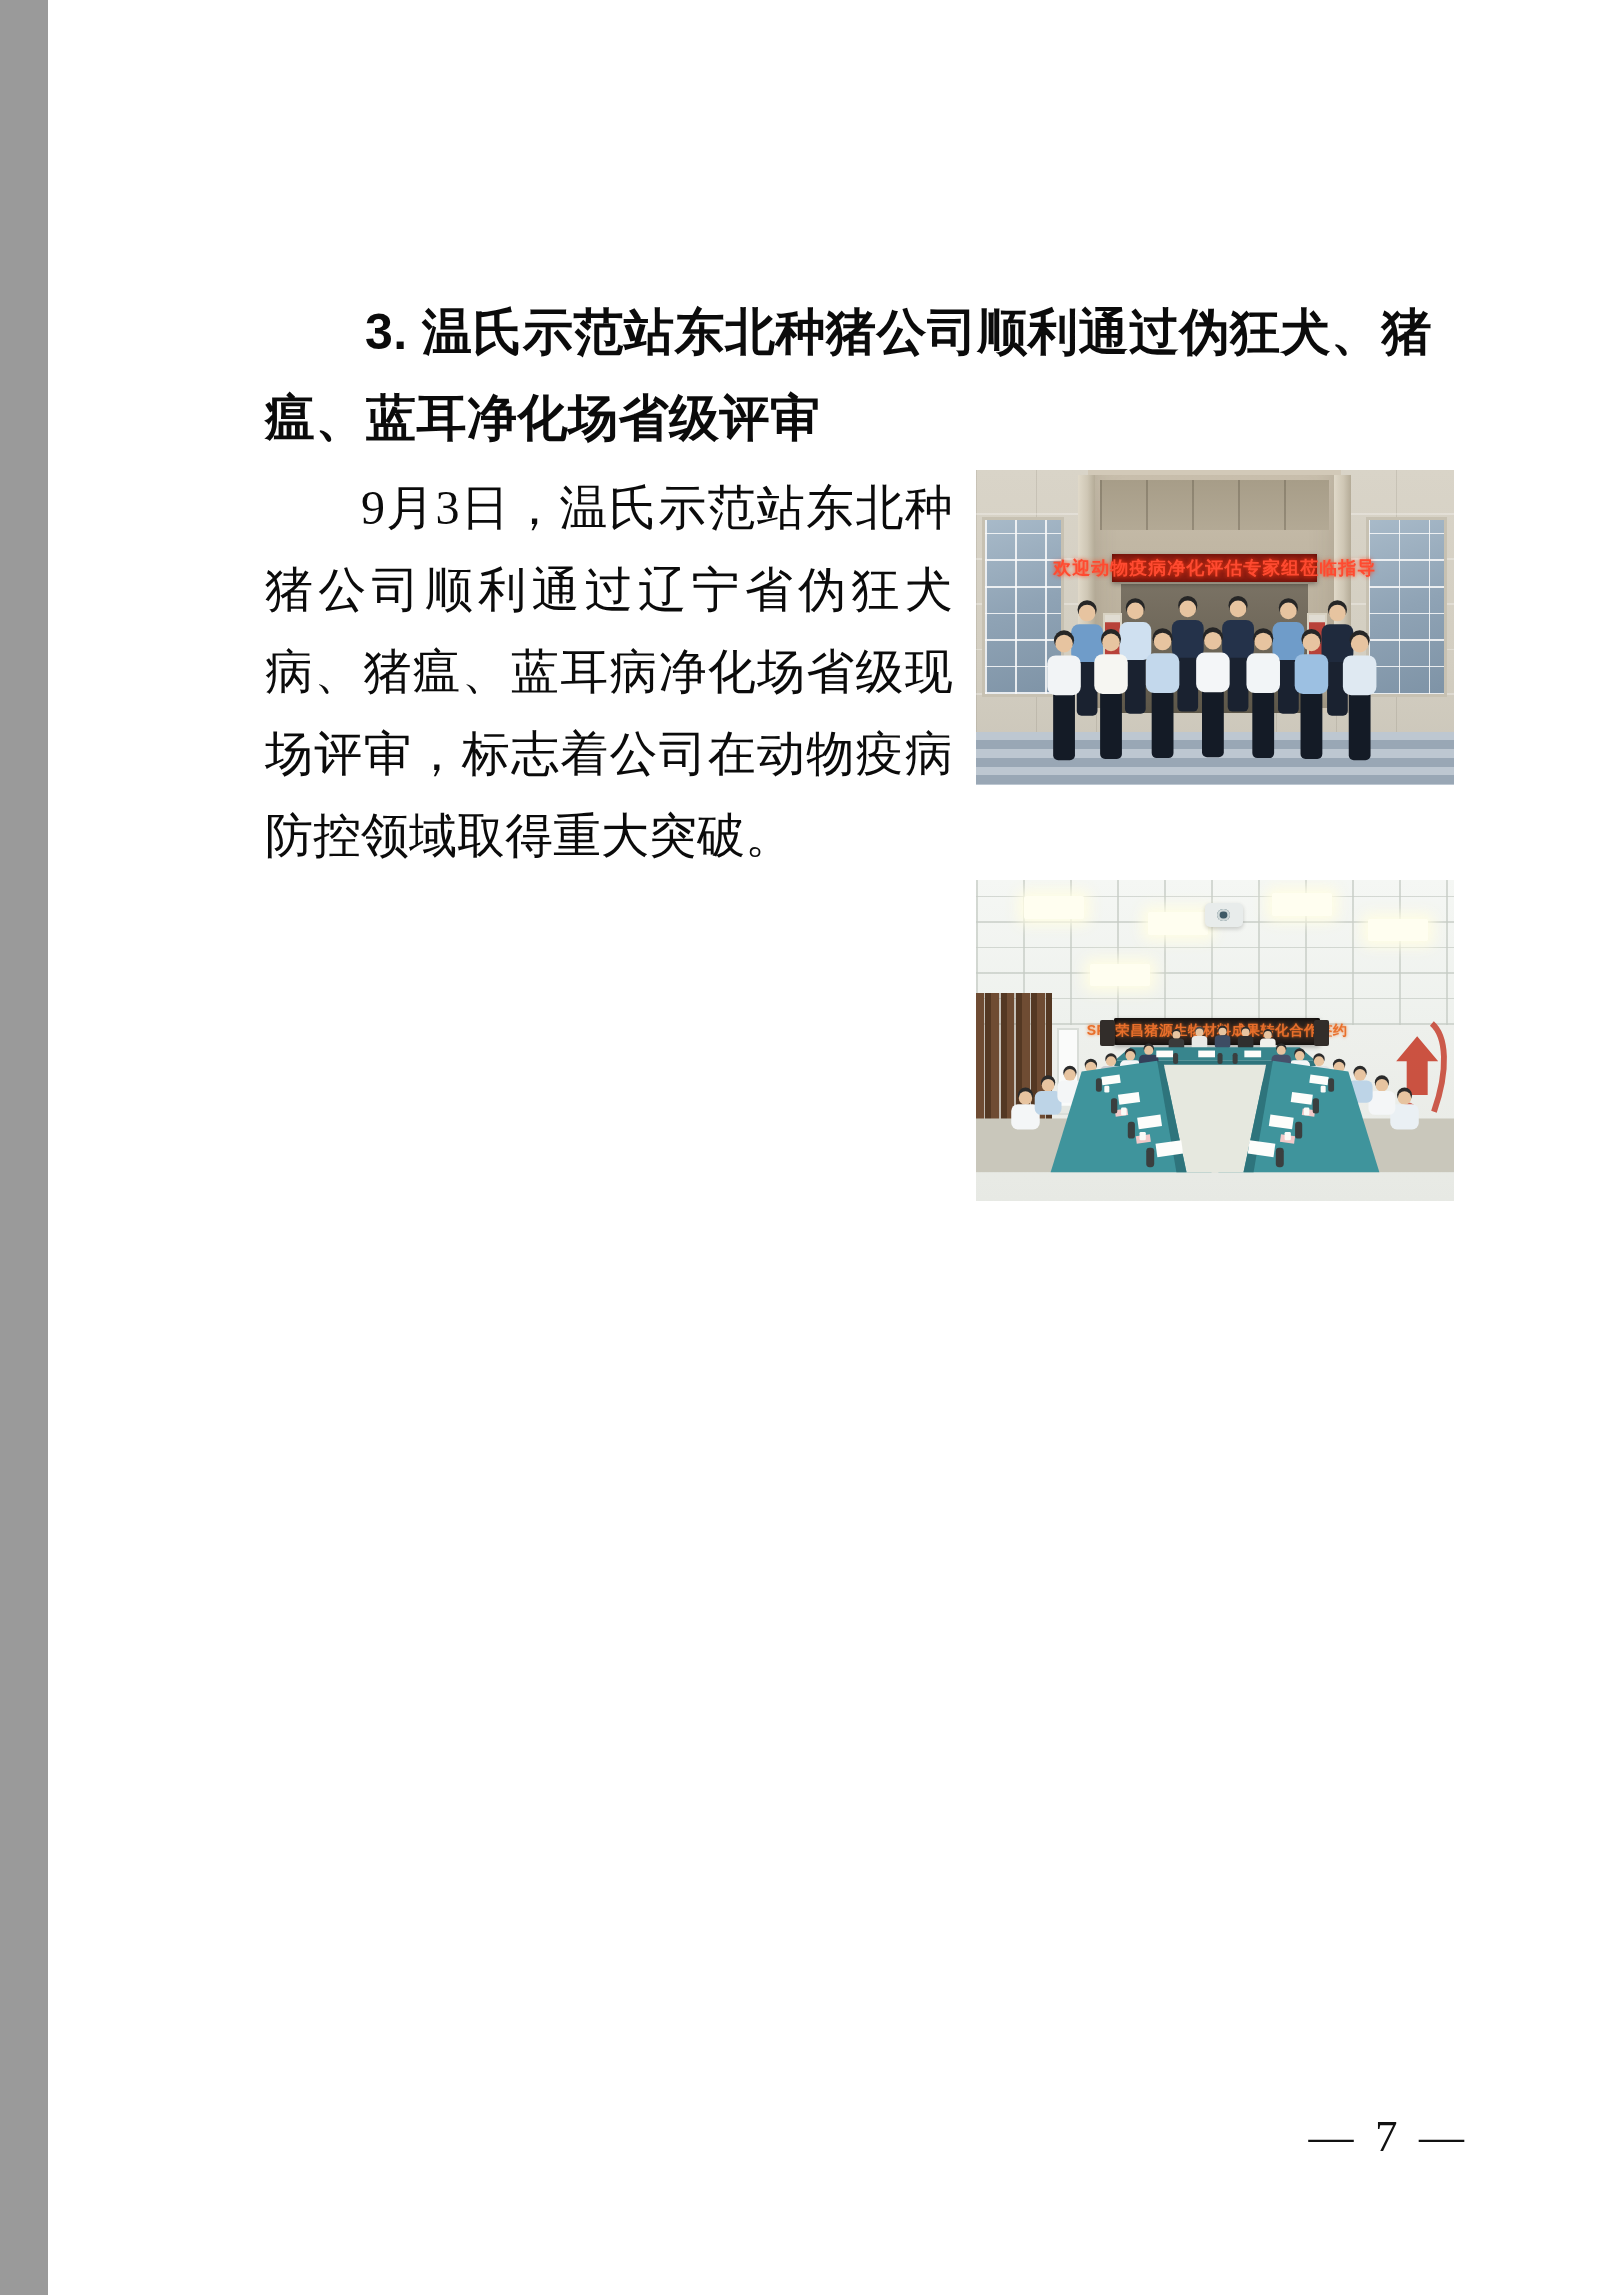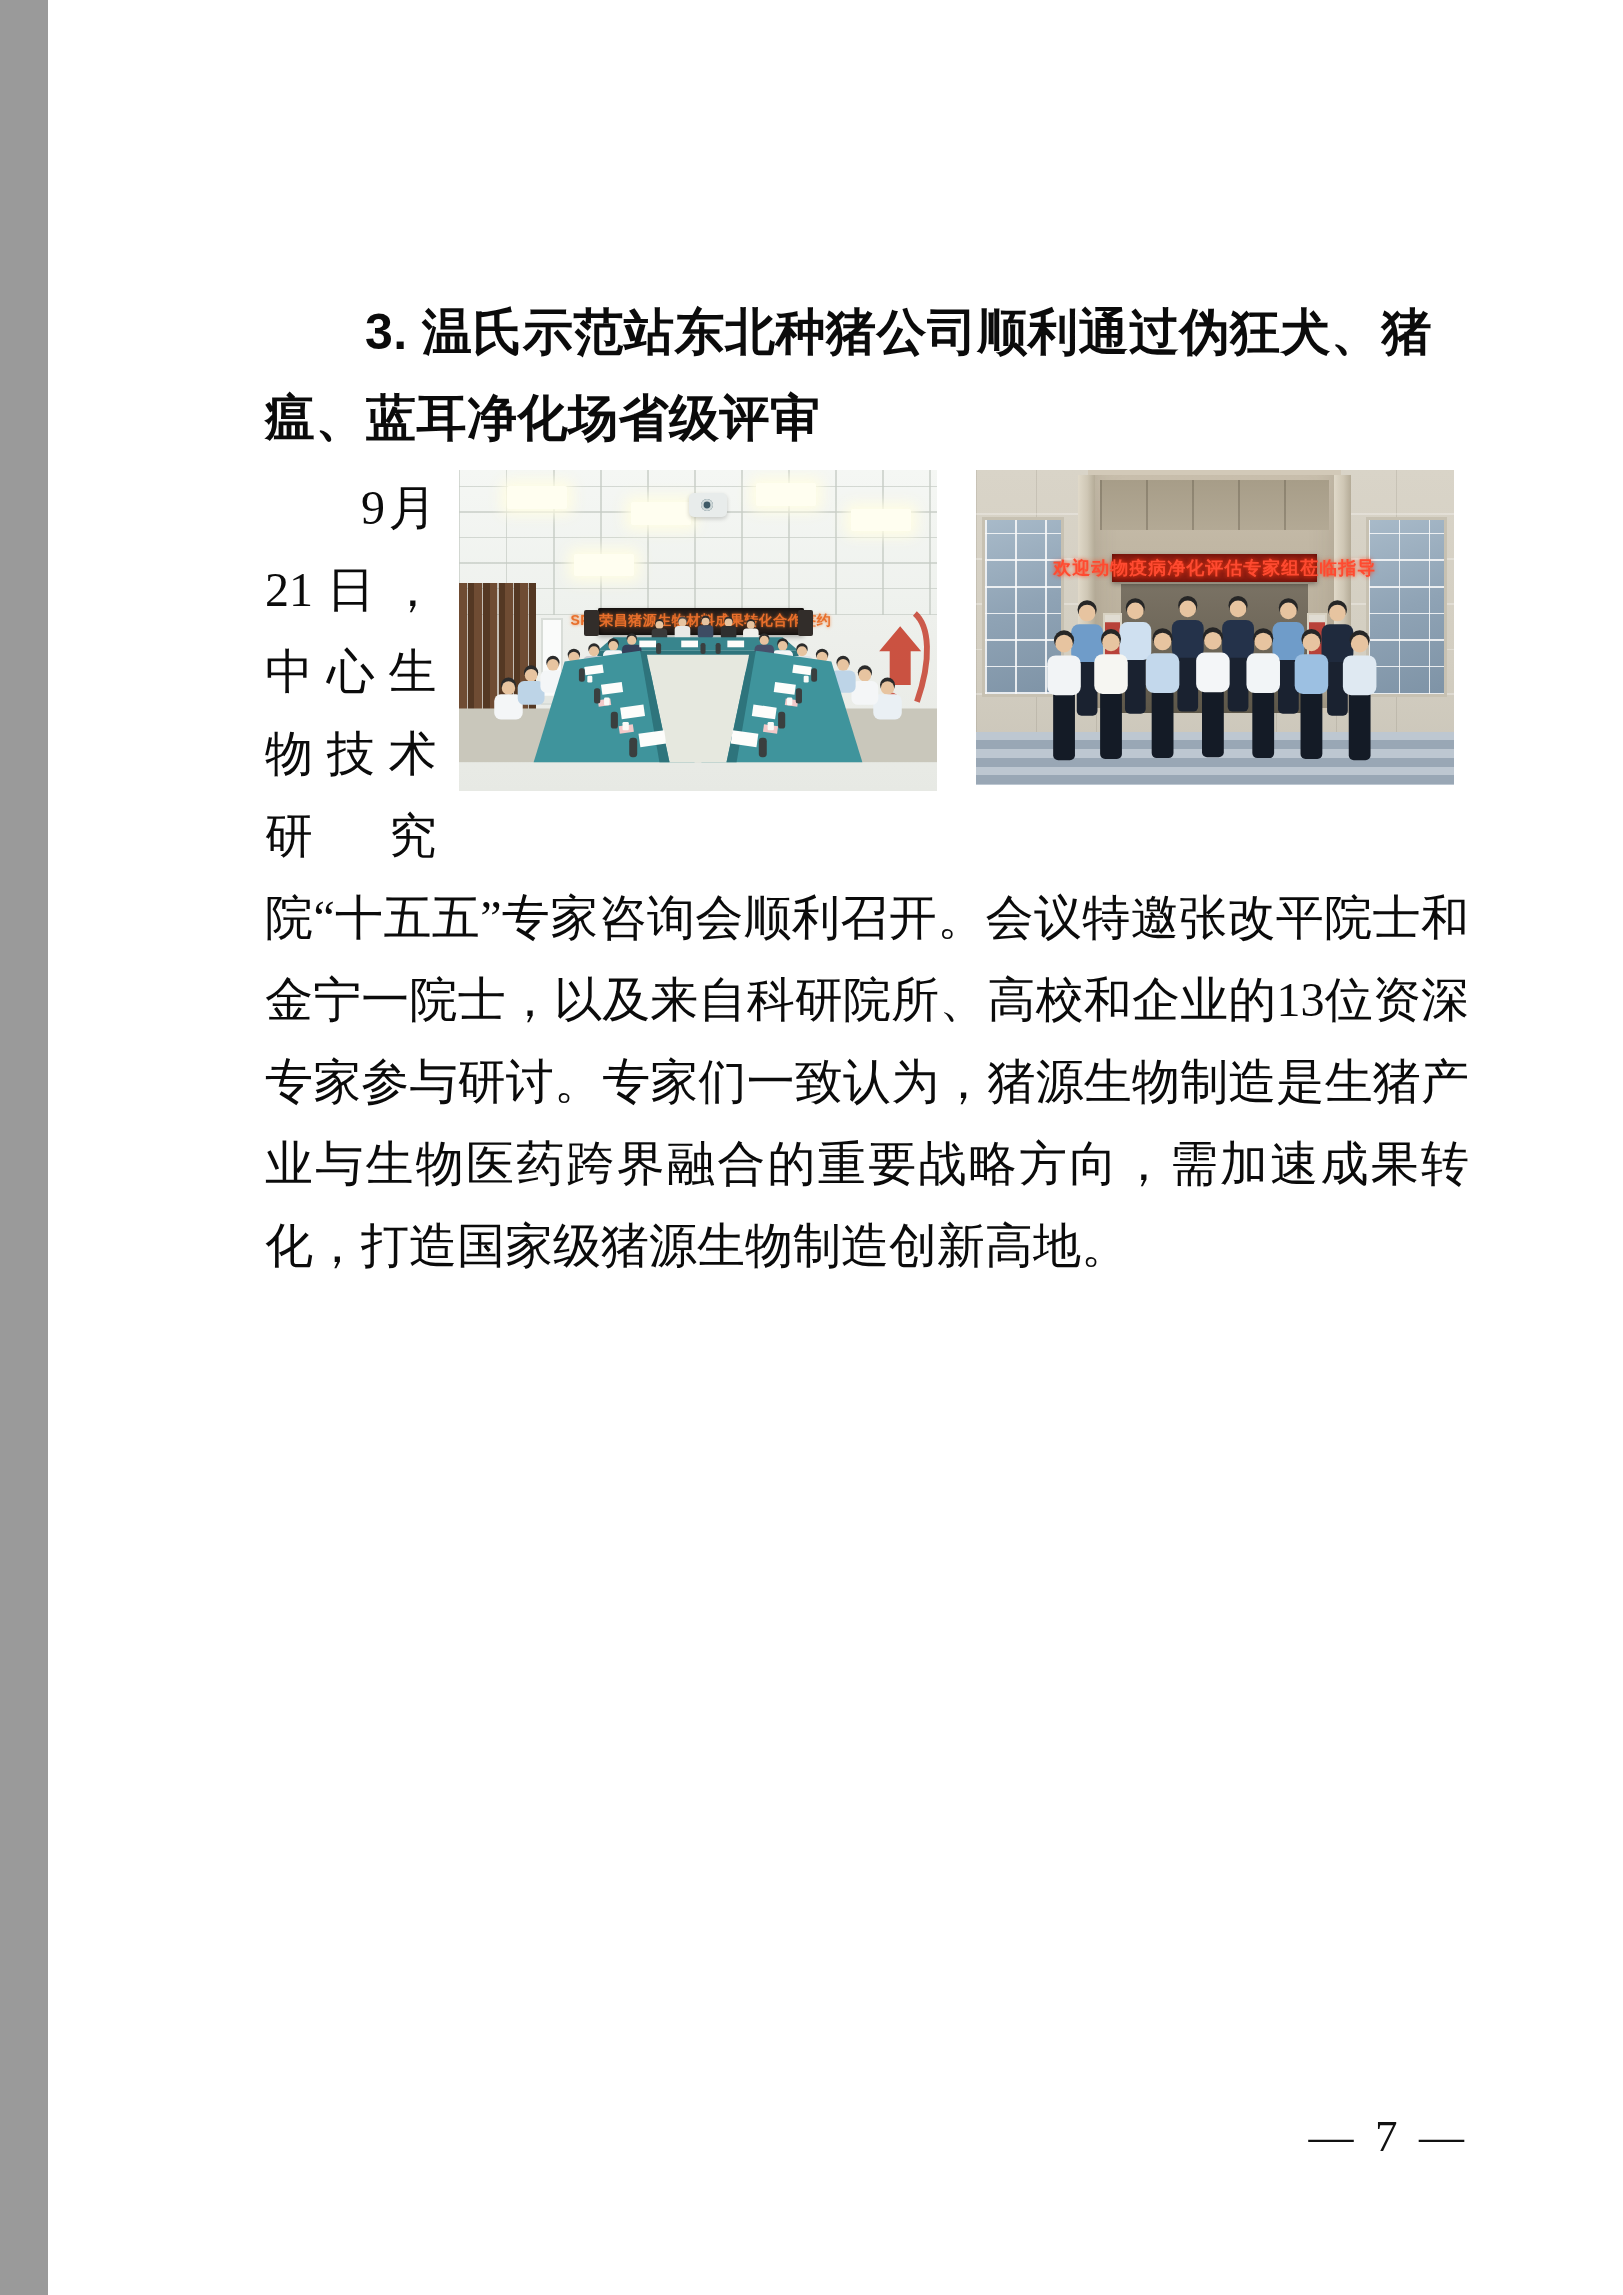--- a/index.html
+++ b/index.html
@@ -230,20 +230,21 @@
           </g>
         <g transform="translate(915,385)">
             <rect x="-26" y="70" width="52" height="170" rx="12" fill="#141b26"></rect>
             <rect x="-40" y="-10" width="80" height="95" rx="20" fill="#dfe9f2"></rect>
             <circle cx="0" cy="-46" r="24" fill="#262626"></circle>
             <circle cx="0" cy="-38" r="21" fill="#e7c4a0"></circle>
           </g>
       </svg>
     </div>
 
+    <p class="body-par">9月3日，温氏示范站东北种猪公司顺利通过辽宁省伪狂犬病、猪瘟、蓝耳病净化场省级现场评审，标志着公司在动物疫病防控领域取得重大突破。</p>
   </section>
 
   <section>
 
     <div class="photo photo2">
       <div class="abs p2-wall"></div>
       <div class="abs p2-ceiling"></div>
       <div class="abs p2-lp a"></div>
       <div class="abs p2-lp b"></div>
       <div class="abs p2-lp c"></div>
@@ -421,18 +422,17 @@
           <rect x="306" y="422" width="12" height="16" rx="3"></rect>
           <rect x="346" y="474" width="13" height="18" rx="3"></rect>
           <rect x="390" y="532" width="15" height="20" rx="3"></rect>
           <rect x="822" y="422" width="12" height="16" rx="3"></rect>
           <rect x="782" y="474" width="13" height="18" rx="3"></rect>
           <rect x="736" y="532" width="15" height="20" rx="3"></rect>
         </g>
       </svg>
     </div>
 
-    <p class="body-par">9月21日，中心生物技术研究院“十五五”专家咨询会顺利召开。会议特邀张改平院士和金宁一院士，以及来自科研院所、高校和企业的13位资深专家参与研讨。专家们一致认为，猪源生物制造是生猪产业与生物医药跨界融合的重要战略方向，需加速成果转化，打造国家级猪源生物制造创新高地。</p>
   </section>
 
   <div class="page-num">— 7 —</div>
 </div>
 
 
 </body></html>

